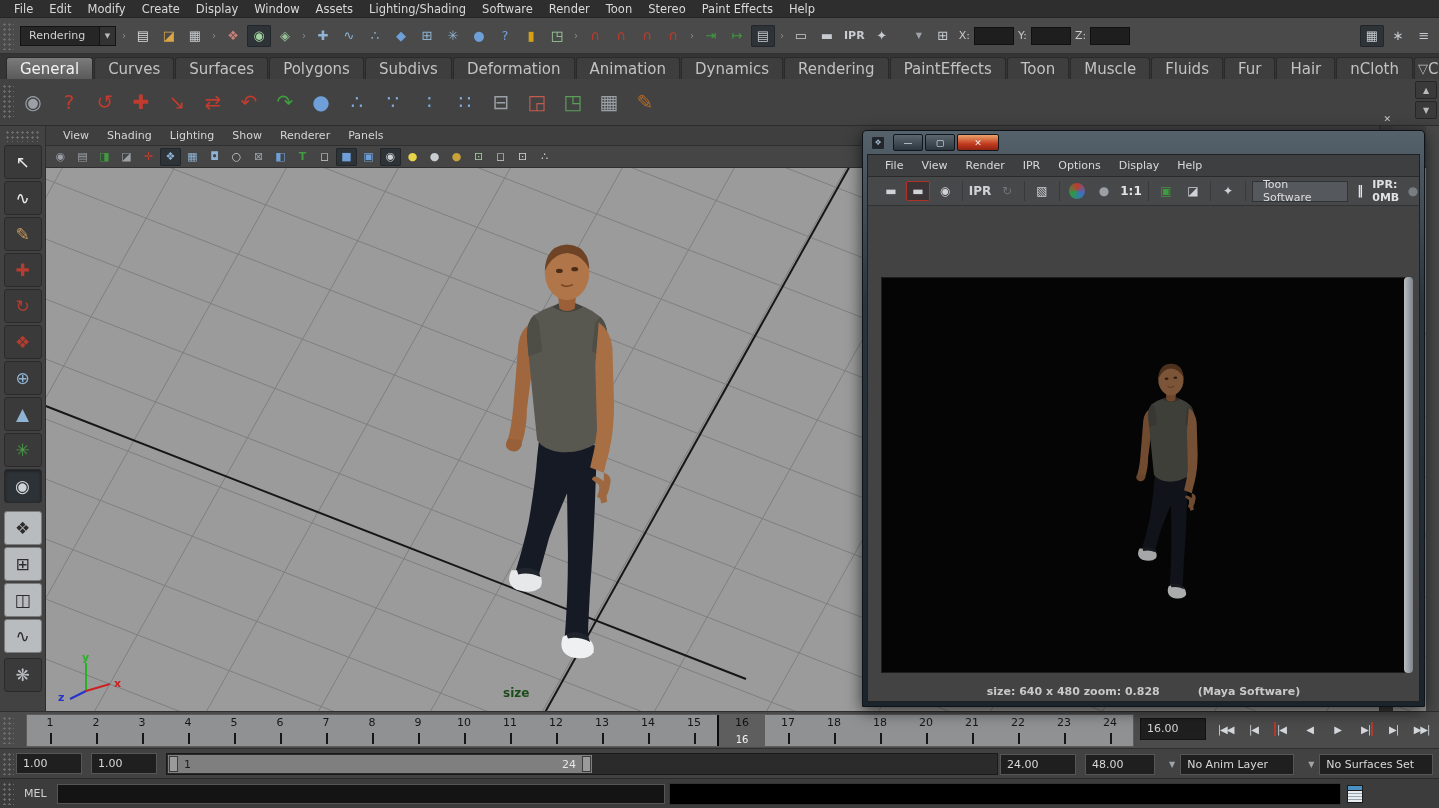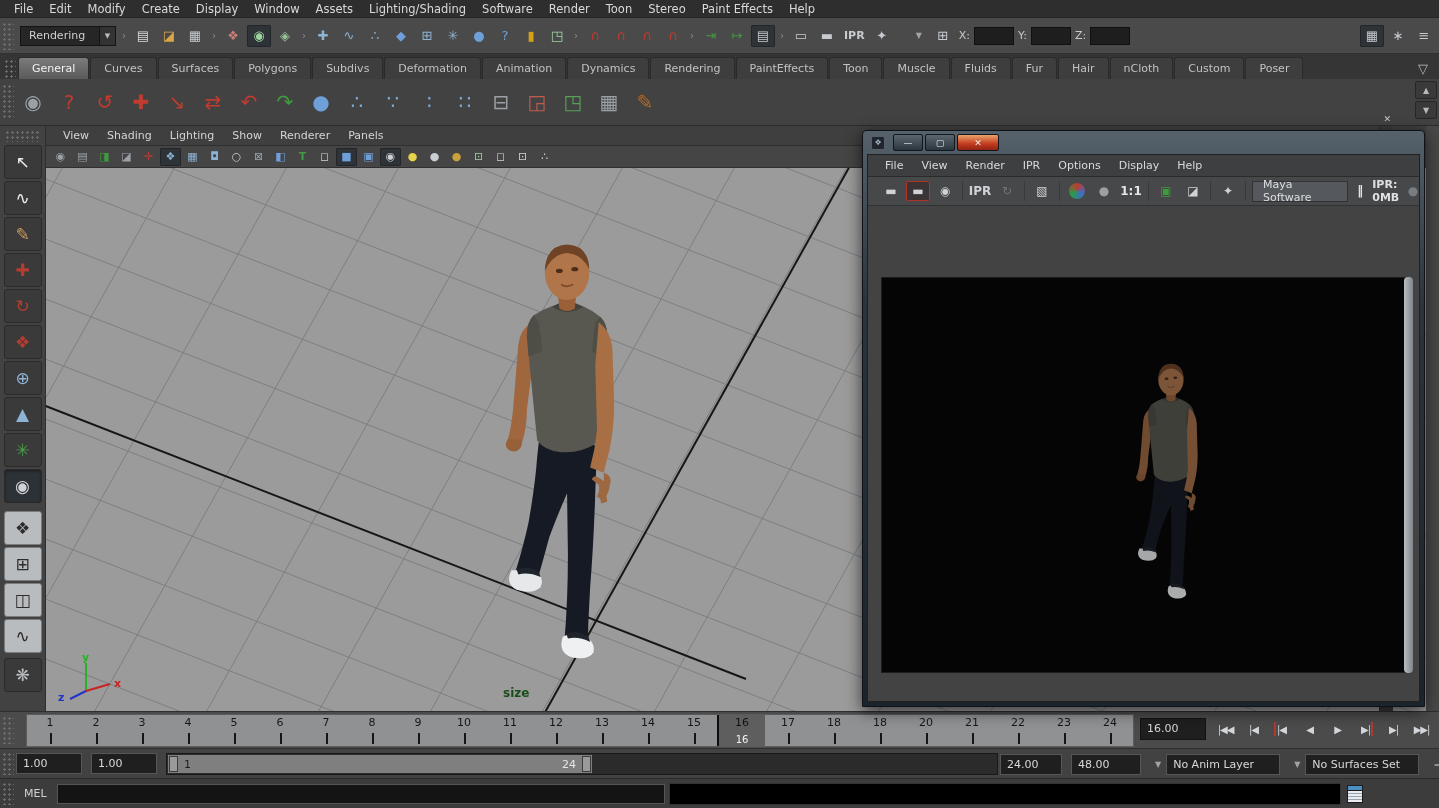--- a/index.html
+++ b/index.html
@@ -26,21 +26,21 @@
   .ic.pressed { background:#2e3338; box-shadow:inset 0 0 0 1px #22262a; }
   .ic.txt { font-size:11px; font-weight:bold; width:auto; padding:0 3px;}
   .xyz { display:flex; align-items:center; gap:4px; margin-left:14px;}
   .xyz .lbl { color:#c9c9c9; }
   .xyz input { width:40px; height:18px; background:#1e1e1e; border:1px solid #101010; color:#ddd; padding:0 3px; font-size:11px;}
   .spacer { flex:1; }
 
   
   #shelftabs { top:54px; height:25px; background:#353535; display:flex; align-items:flex-end; padding-left:2px; }
   .tab { height:22px; line-height:22px; padding:0 13px; background:#3e3e3e; color:#c2c2c2;
-         border:1px solid #2a2a2a; border-bottom:none; border-radius:3px 3px 0 0; margin-right:1px; cursor:pointer; font-size:11px;}
+         border:1px solid #2a2a2a; border-bottom:none; border-radius:3px 3px 0 0; margin-right:1px; cursor:pointer; font-size:15px;}
   .tab.active { background:linear-gradient(#7b7b7b,#5a5a5a); color:#f2f2f2; }
   #shelf-trash { position:absolute; right:4px; top:3px; }
 
   
   #shelfrow { top:79px; height:47px; background:#424242; display:flex; align-items:center; border-bottom:1px solid #2c2c2c; }
   #shelfrow .ic { width:34px; height:36px; font-size:20px; }
   #shelf-scroll { position:absolute; right:2px; top:2px; display:flex; flex-direction:column; gap:2px;}
   .sbtn { width:22px; height:18px; background:#3a3a3a; border:1px solid #262626; color:#b9b9b9; font-size:8px; display:flex; align-items:center; justify-content:center; border-radius:2px; cursor:pointer;}
 
   
@@ -504,32 +504,36 @@
             <span class="ic txt" style="color: rgb(227, 229, 231);">1:1</span>
           </div>
         <div class="icgroup">
             <span class="ic" style="color: rgb(63, 155, 63);">▣</span>
             <span class="ic" style="color: rgb(207, 211, 216);">◪</span>
           </div>
         <div class="icgroup">
             <span class="ic" style="color: rgb(207, 211, 216);">✦</span>
           </div>
         <div id="rv-renderer">
-          <span>Maya Software</span>
+          <span>Toon Software</span>
         </div>
         <span class="ic" style="font-weight:bold;color:#dfe3e6">‖</span>
         <span style="font-weight:bold;color:#dfe1e3;margin:0 6px">IPR: 0MB</span>
         <span class="ic" style="color:#787d82">●</span>
       </div>
       <div id="rv-image">
         <svg id="rv-fig" viewBox="0 0 200 520">
             <use href="#figure"></use>
           </svg>
       </div>
       <div id="rv-scroll"></div>
+      <div id="rv-status1" class="rv-status">
+        <span>size: 640 x 480 zoom: 0.828</span>
+        <span>(Maya Software)</span>
+      </div>
     </div>
   </div>
 </div>
 
 <div id="timeline" class="row">
   <span class="grip"></span>
   <div id="ruler">
 
       <div class="fcell">
         <span class="fnum">1</span>
@@ -695,21 +699,21 @@
   <span class="numfield" style="width:66px">1.00</span>
   <div id="rs-track">
     <div id="rs-bar">
       <span class="rs-handle"></span>
       <span class="s">1</span>
       <span class="e">24</span>
       <span class="rs-handle"></span>
     </div>
   </div>
   <div id="range-right">
-    <span class="numfield" style="width:62px">24.00</span>
+    <span class="numfield" style="width:76px">24.00</span>
     <span class="numfield" style="width:70px">48.00</span>
     <span class="dd-mini">▼</span>
     <span class="numfield wide">No Anim Layer</span>
     <span class="dd-mini">▼</span>
     <span class="numfield wide">No Surfaces Set</span>
     <div id="key-icons">
 
     <span class="ic" style="width: 18px; color: rgb(207, 211, 216);">⊸</span>
       </div>
   </div>

